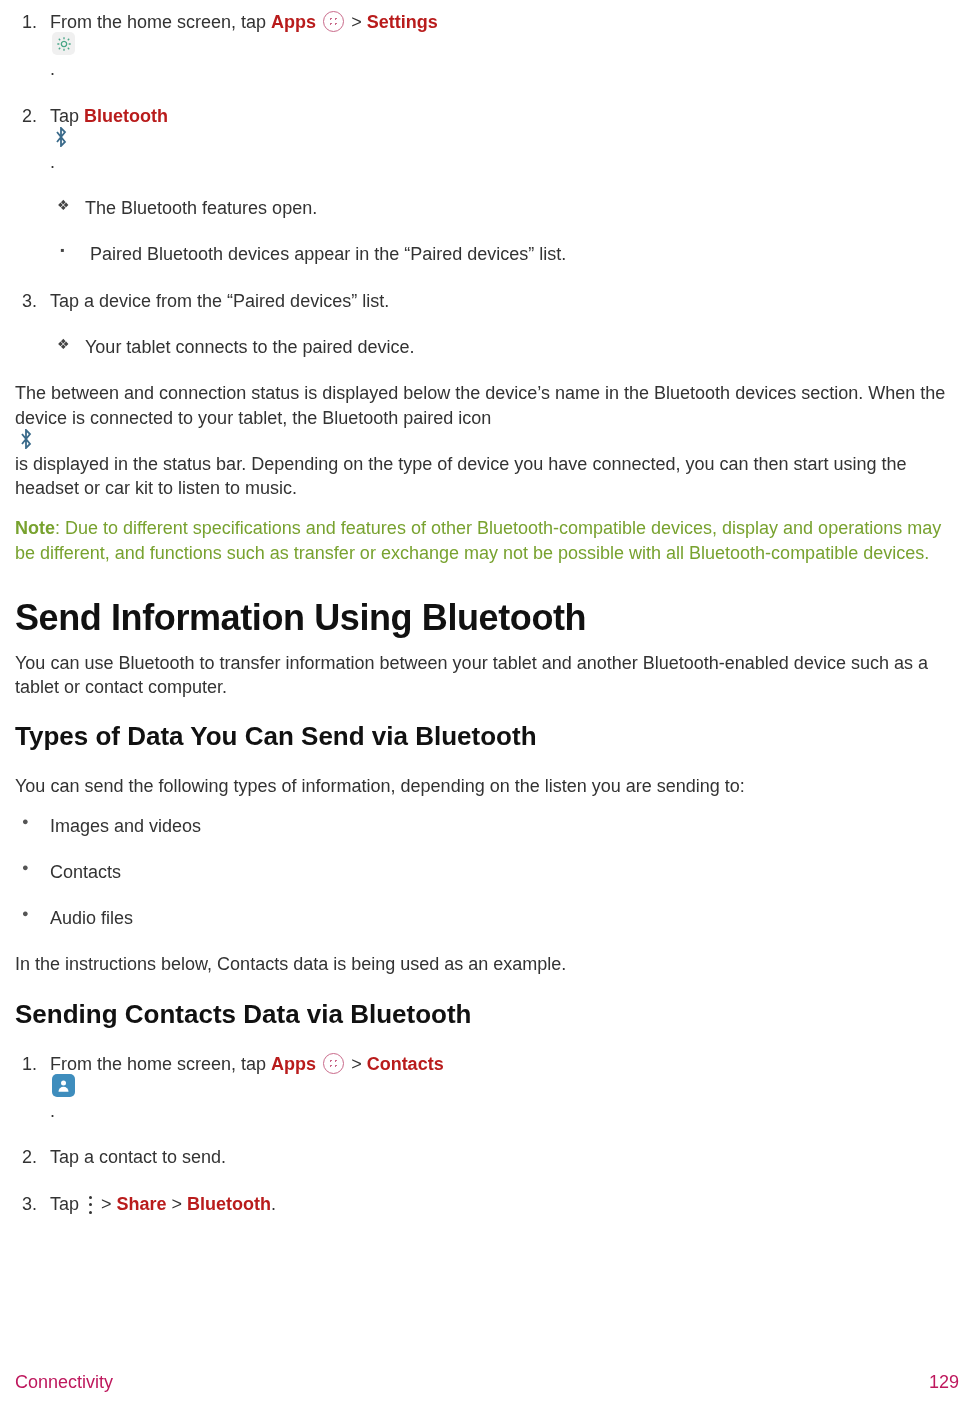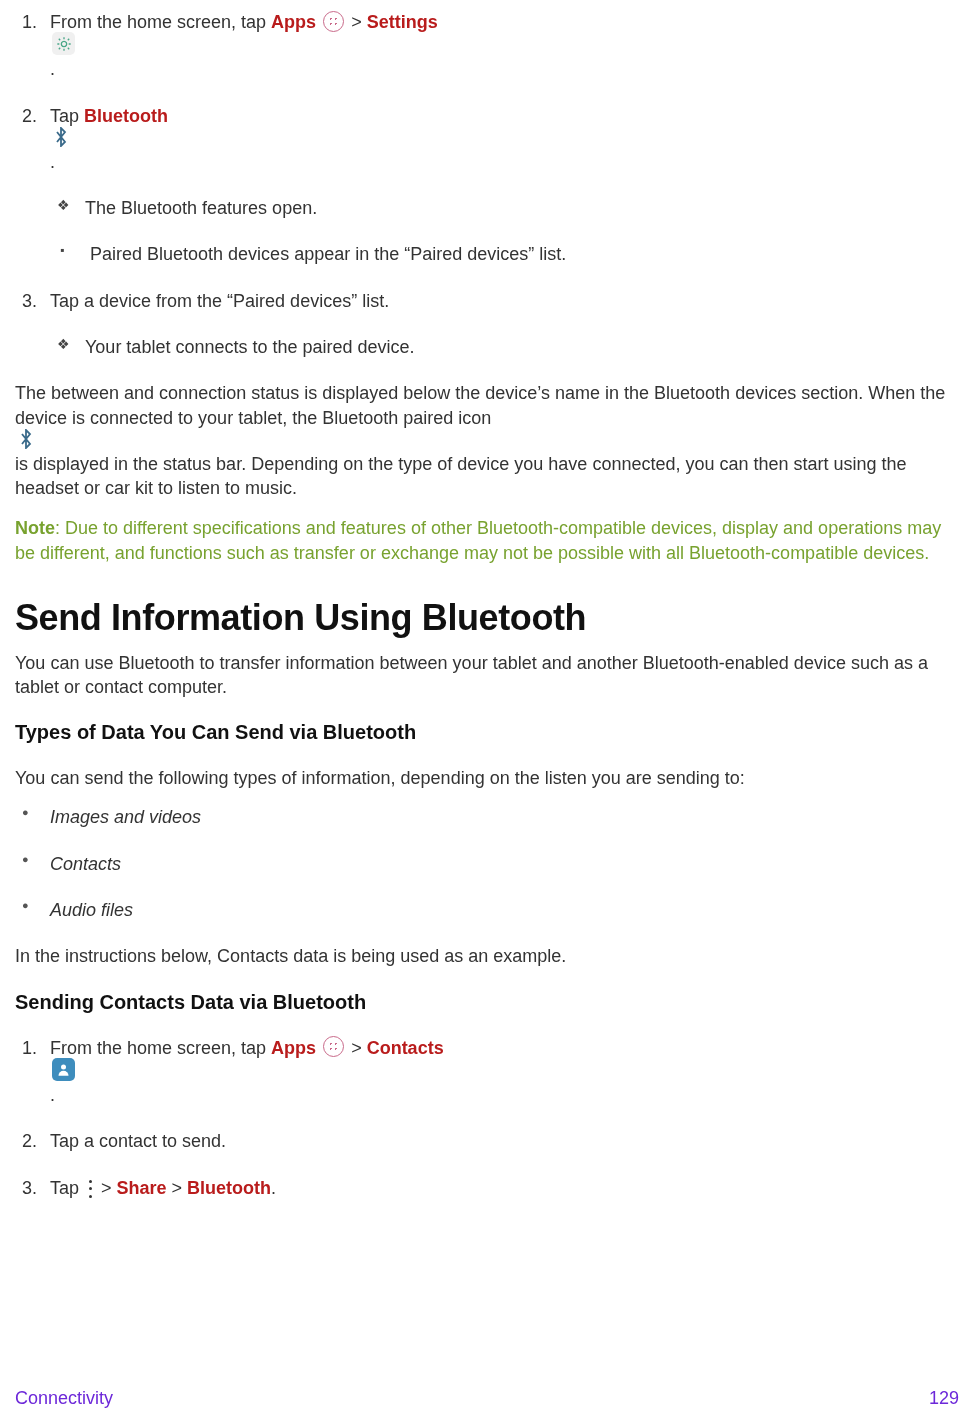--- a/index.html
+++ b/index.html
@@ -64,21 +64,20 @@
       color: #444;
     }
     ul.bulleted {
       list-style: none;
       padding-left: 35px;
       margin: 0 0 22px 0;
     }
     ul.bulleted > li {
       margin-bottom: 22px;
       position: relative;
-      font-style: italic;
     }
     ul.bulleted > li::before {
       content: "●";
       position: absolute;
       left: -28px;
       top: 0;
       font-size: 11px;
       color: #555;
     }
     p.para {
@@ -97,21 +96,21 @@
       font-weight: 900;
       font-size: 36px;
       color: #111;
       letter-spacing: -0.4px;
       margin-bottom: 8px;
       font-stretch: condensed;
     }
     h2.sub-heading {
       font-family: Arial, Helvetica, sans-serif;
       font-weight: bold;
-      font-size: 20px;
+      font-size: 26px;
       color: #111;
       margin: 20px 0 20px 0;
     }
     .bold { font-weight: bold; color: #b91c1c; }
     .inline-icon {
       display: inline-block;
       vertical-align: middle;
       margin: 0 2px;
       position: relative;
       top: -2px;
@@ -159,24 +158,24 @@
       justify-content: space-around; align-items: center;
       vertical-align: middle;
       margin: 0 2px;
     }
     .more-icon span {
       width: 3px; height: 3px; background: #333; border-radius: 50%;
       display: block;
     }
     .footer {
       position: absolute;
-      bottom: 12px;
+      bottom: 28px;
       left: 15px; right: 15px;
       font-size: 18px;
-      color: #6d28d9;
+      color: #be185d;
     }
     .footer .page-num { float: right; }
     .footer .section-name { float: left; }
   </style>
 </head>
 <body>
 
 <div class="content">
 
   <ol class="numbered">

